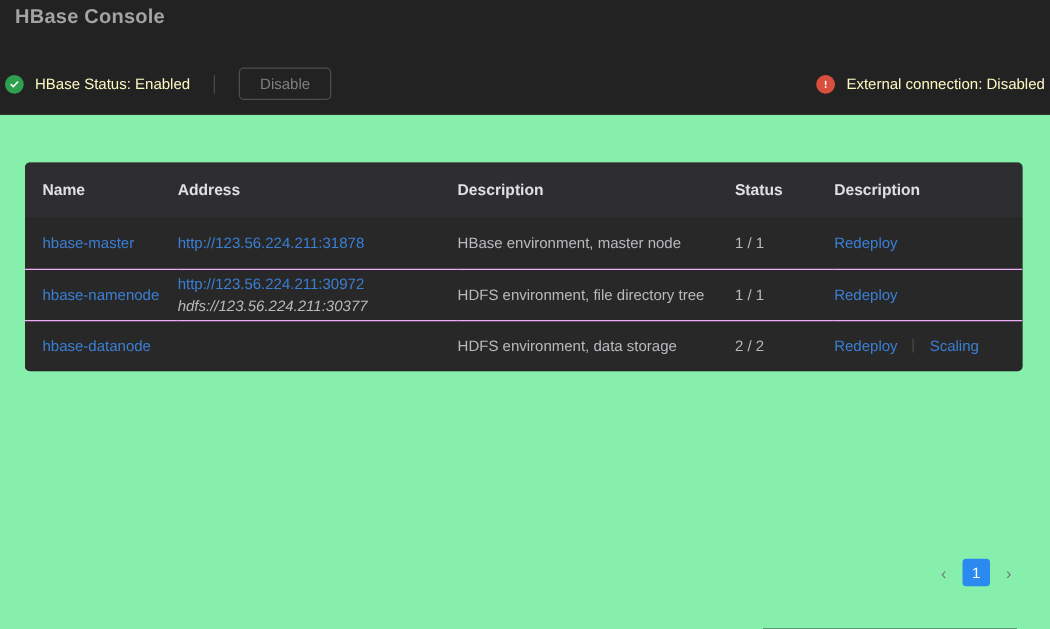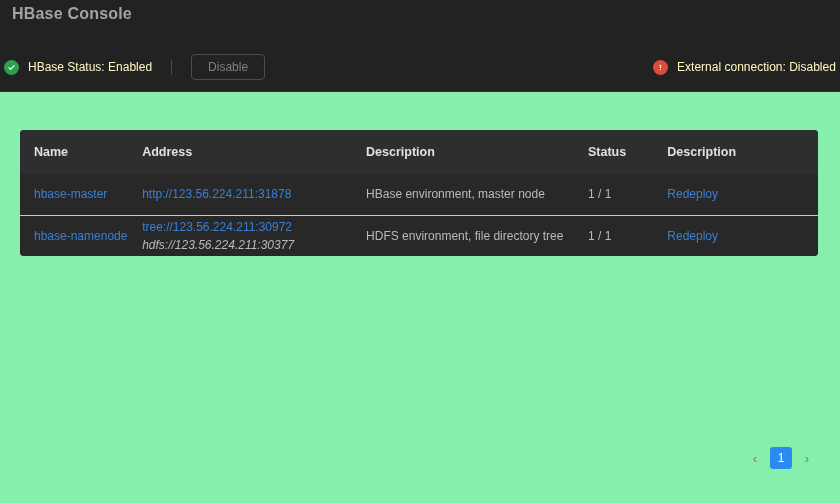--- a/index.html
+++ b/index.html
@@ -287,30 +287,41 @@
               </td>
             <td class="col-desc"><span>HBase environment, master node</span></td>
             <td class="col-status"><span>1 / 1</span></td>
             <td class="col-ops"><a class="link">Redeploy</a></td>
           </tr>
 
           <tr class="tall">
             <td class="col-name"><a class="link">hbase-namenode</a></td>
             <td class="col-address">
               <div class="addr-stack">
-                <a class="link">tree://123.56.224.211:30972</a>
+                <a class="link">http://123.56.224.211:30972</a>
                 <span class="addr-static">hdfs://123.56.224.211:30377</span>
               </div>
             </td>
             <td class="col-desc"><span>HDFS environment, file directory tree</span></td>
             <td class="col-status"><span>1 / 1</span></td>
             <td class="col-ops"><a class="link">Redeploy</a></td>
           </tr>
 
 
+          <tr>
+            <td class="col-name"><a class="link">hbase-datanode</a></td>
+            <td class="col-address"></td>
+            <td class="col-desc"><span>HDFS environment, data storage</span></td>
+            <td class="col-status"><span>2 / 2</span></td>
+            <td class="col-ops">
+              <a class="link">Redeploy</a>
+              <span class="ops-sep"></span>
+              <a class="link">Scaling</a>
+            </td>
+          </tr>
 
 
         </tbody>
       </table>
     </div>
 
     <div class="pagination">
       <button class="page-arrow">‹</button>
       <button class="page-num">1</button>
       <button class="page-arrow">›</button>

